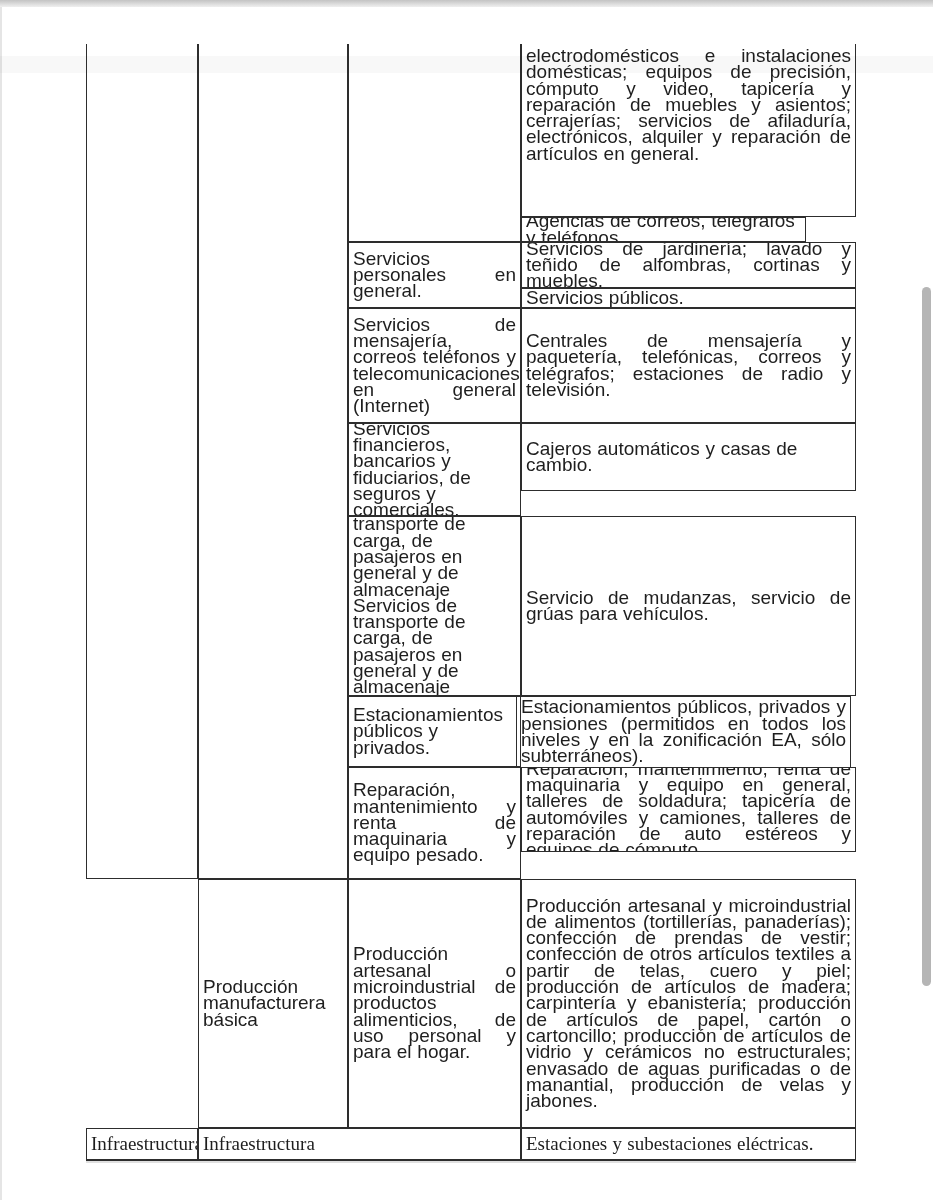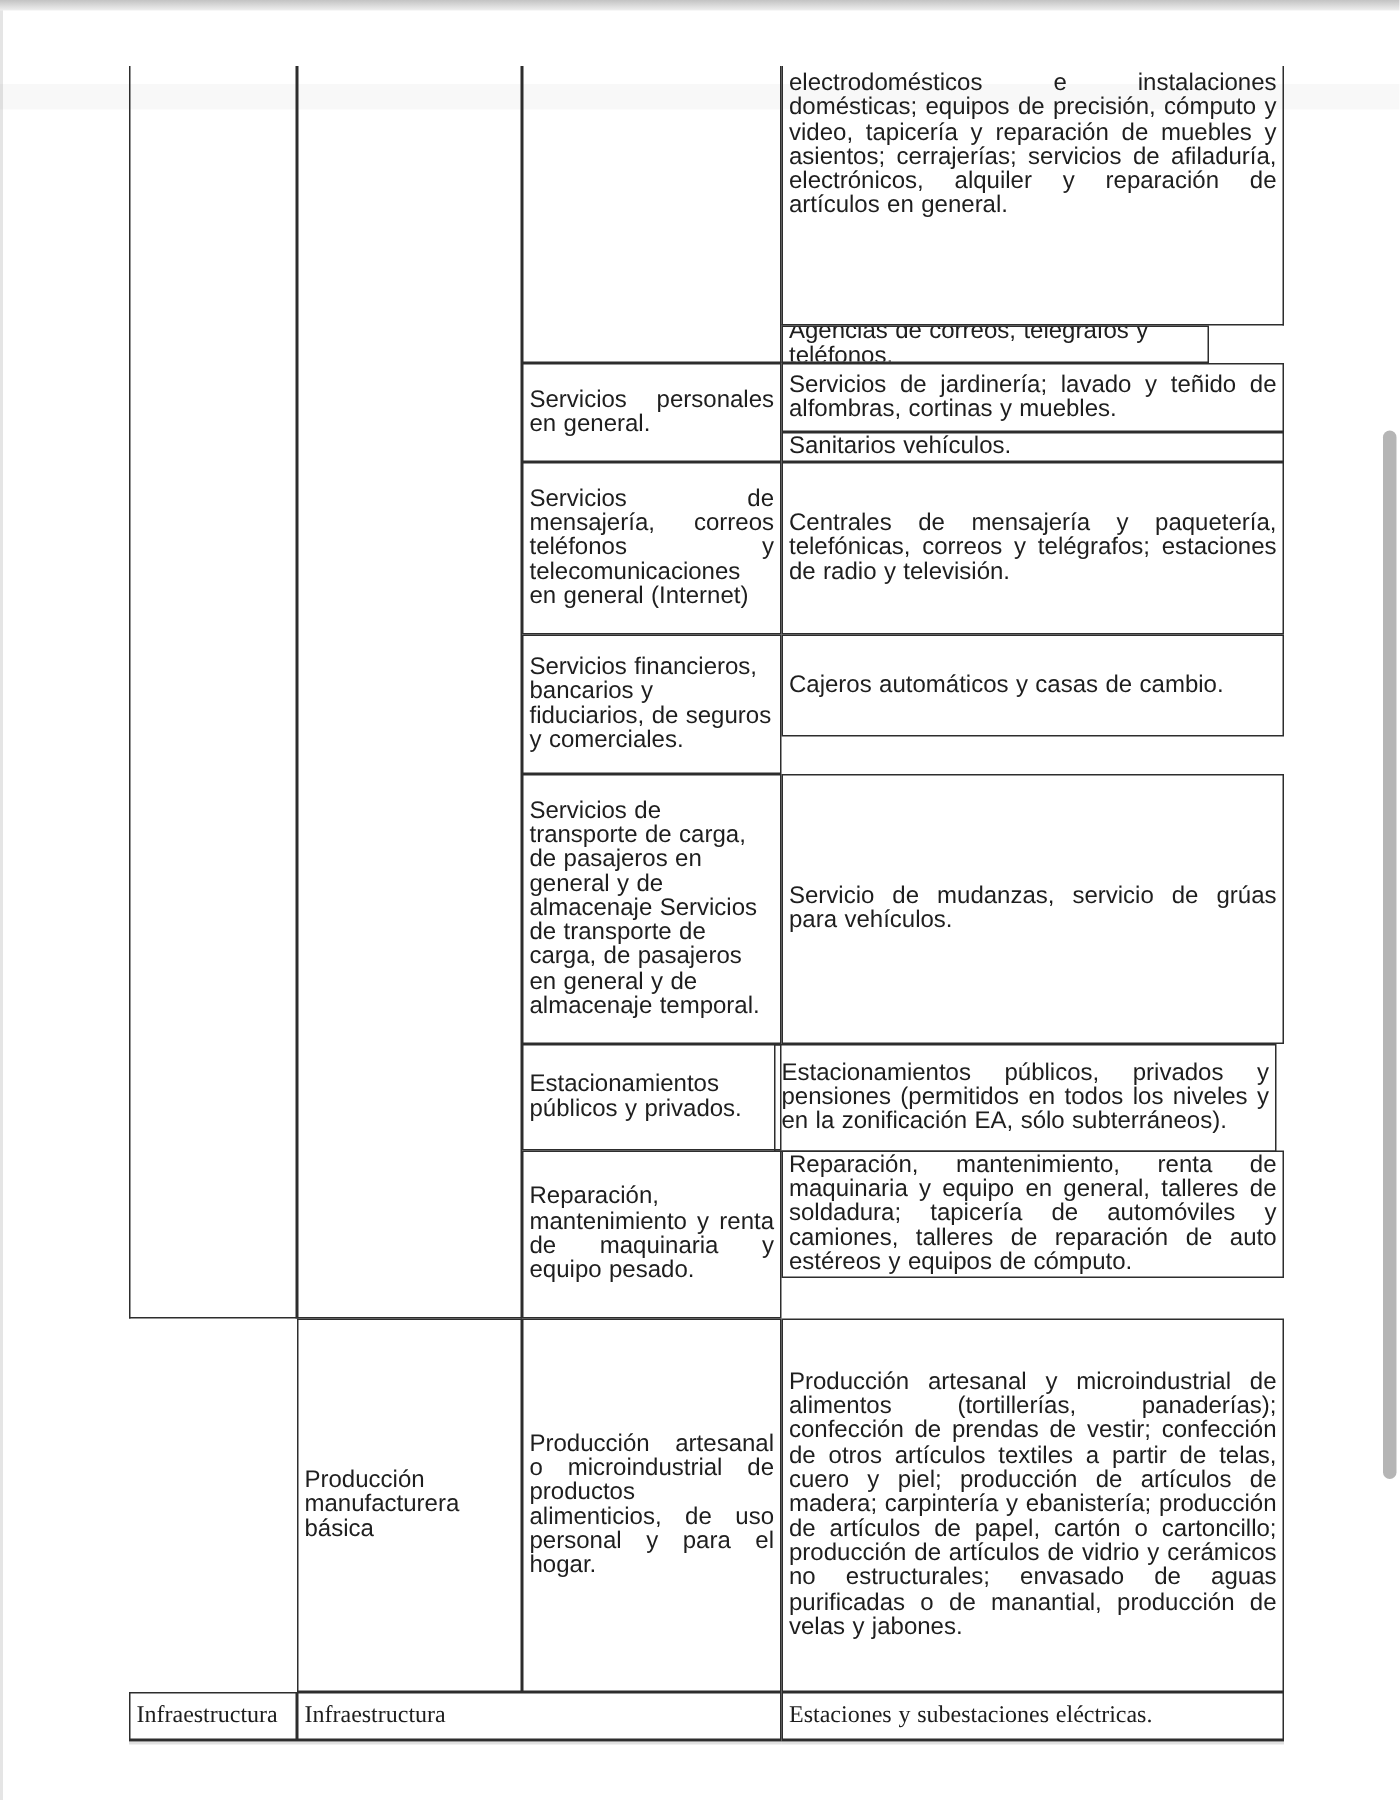--- a/index.html
+++ b/index.html
@@ -11,21 +11,21 @@
   .top-edge{position:absolute;left:0;top:0;width:933px;height:7px;
     background:linear-gradient(#c3c3c3,#efefef);}
   .left-edge{position:absolute;left:0;top:7px;width:2px;height:1193px;
     background:rgba(0,0,0,0.10);}
   .scan-band{position:absolute;left:0;top:56px;width:933px;height:17px;
     background:rgba(110,110,110,0.05);}
   .scrollbar-thumb{position:absolute;left:922px;top:287px;width:9px;height:699px;
     background:#b5b5b5;border-radius:5px;}
   .cell{
     position:absolute;box-sizing:border-box;border:1px solid #2d2d2d;
-    color:#1e1e1e;font-size:16px;line-height:16.3px;
+    color:#1e1e1e;font-size:19px;line-height:16.3px;
     padding:1px 4px;display:flex;flex-direction:column;overflow:hidden;
     word-spacing:0.5px;
   }
   .no-top{border-top:none;}
   .v-center{justify-content:center;}
   .v-top{justify-content:flex-start;padding-top:4px;}
   .just{text-align:justify;text-justify:inter-word;}
   .thick-bottom{border-bottom-width:2px;box-shadow:0 2px 0 rgba(0,0,0,0.12);font-family:Liberation Serif, serif;}
 </style>
 </head>
@@ -49,21 +49,21 @@
   <div class="cell v-center just" style="left:348px;top:308px;width:173px;height:115px">Servicios de mensajería, correos teléfonos y telecomunicaciones en general (Internet)</div>
   <div class="cell v-center" style="left:348px;top:423px;width:173px;height:93px">Servicios financieros, bancarios y fiduciarios, de seguros y comerciales.</div>
   <div class="cell v-center" style="left:348px;top:696px;width:173px;height:71px">Estacionamientos públicos y privados.</div>
   <div class="cell v-center" style="left:348px;top:516px;width:173px;height:180px">Servicios de transporte de carga, de pasajeros en general y de almacenaje Servicios de transporte de carga, de pasajeros en general y de almacenaje temporal.</div>
   <div class="cell v-center just" style="left:348px;top:767px;width:173px;height:112px">Reparación, mantenimiento y renta de maquinaria y equipo pesado.</div>
   <div class="cell v-center just" style="left:348px;top:879px;width:173px;height:249px">Producción artesanal o microindustrial de productos alimenticios, de uso personal y para el hogar.</div>
 
   <div class="cell no-top v-top just" style="left:521px;top:44px;width:335px;height:173px">electrodomésticos e instalaciones domésticas; equipos de precisión, cómputo y video, tapicería y reparación de muebles y asientos; cerrajerías; servicios de afiladuría, electrónicos, alquiler y reparación de artículos en general.</div>
   <div class="cell v-center" style="left:521px;top:217px;width:285px;height:25px">Agencias de correos, telégrafos y teléfonos.</div>
   <div class="cell v-center just" style="left:521px;top:242px;width:335px;height:46px">Servicios de jardinería; lavado y teñido de alfombras, cortinas y muebles.</div>
-  <div class="cell v-center" style="left:521px;top:288px;width:335px;height:20px">Sanitarios vehículos.</div>
+  <div class="cell v-center" style="left:521px;top:288px;width:335px;height:20px">Servicios públicos.</div>
   <div class="cell v-center just" style="left:521px;top:308px;width:335px;height:115px">Centrales de mensajería y paquetería, telefónicas, correos y telégrafos; estaciones de radio y televisión.</div>
   <div class="cell v-center" style="left:521px;top:423px;width:335px;height:68px">Cajeros automáticos y casas de cambio.</div>
   <div class="cell v-center just" style="left:521px;top:516px;width:335px;height:180px">Servicio de mudanzas, servicio de grúas para vehículos.</div>
   <div class="cell v-center just" style="left:516px;top:696px;width:335px;height:72px">Estacionamientos públicos, privados y pensiones (permitidos en todos los niveles y en la zonificación EA, sólo subterráneos).</div>
   <div class="cell v-center just" style="left:521px;top:767px;width:335px;height:85px">Reparación, mantenimiento, renta de maquinaria y equipo en general, talleres de soldadura; tapicería de automóviles y camiones, talleres de reparación de auto estéreos y equipos de cómputo.</div>
   <div class="cell v-center just" style="left:521px;top:879px;width:335px;height:249px">Producción artesanal y microindustrial de alimentos (tortillerías, panaderías); confección de prendas de vestir; confección de otros artículos textiles a partir de telas, cuero y piel; producción de artículos de madera; carpintería y ebanistería; producción de artículos de papel, cartón o cartoncillo; producción de artículos de vidrio y cerámicos no estructurales; envasado de aguas purificadas o de manantial, producción de velas y jabones.</div>
   <div class="cell v-center thick-bottom" style="left:521px;top:1128px;width:335px;height:33px">Estaciones y subestaciones eléctricas.</div>
 
   <div class="scrollbar-thumb"></div>
 </div>

